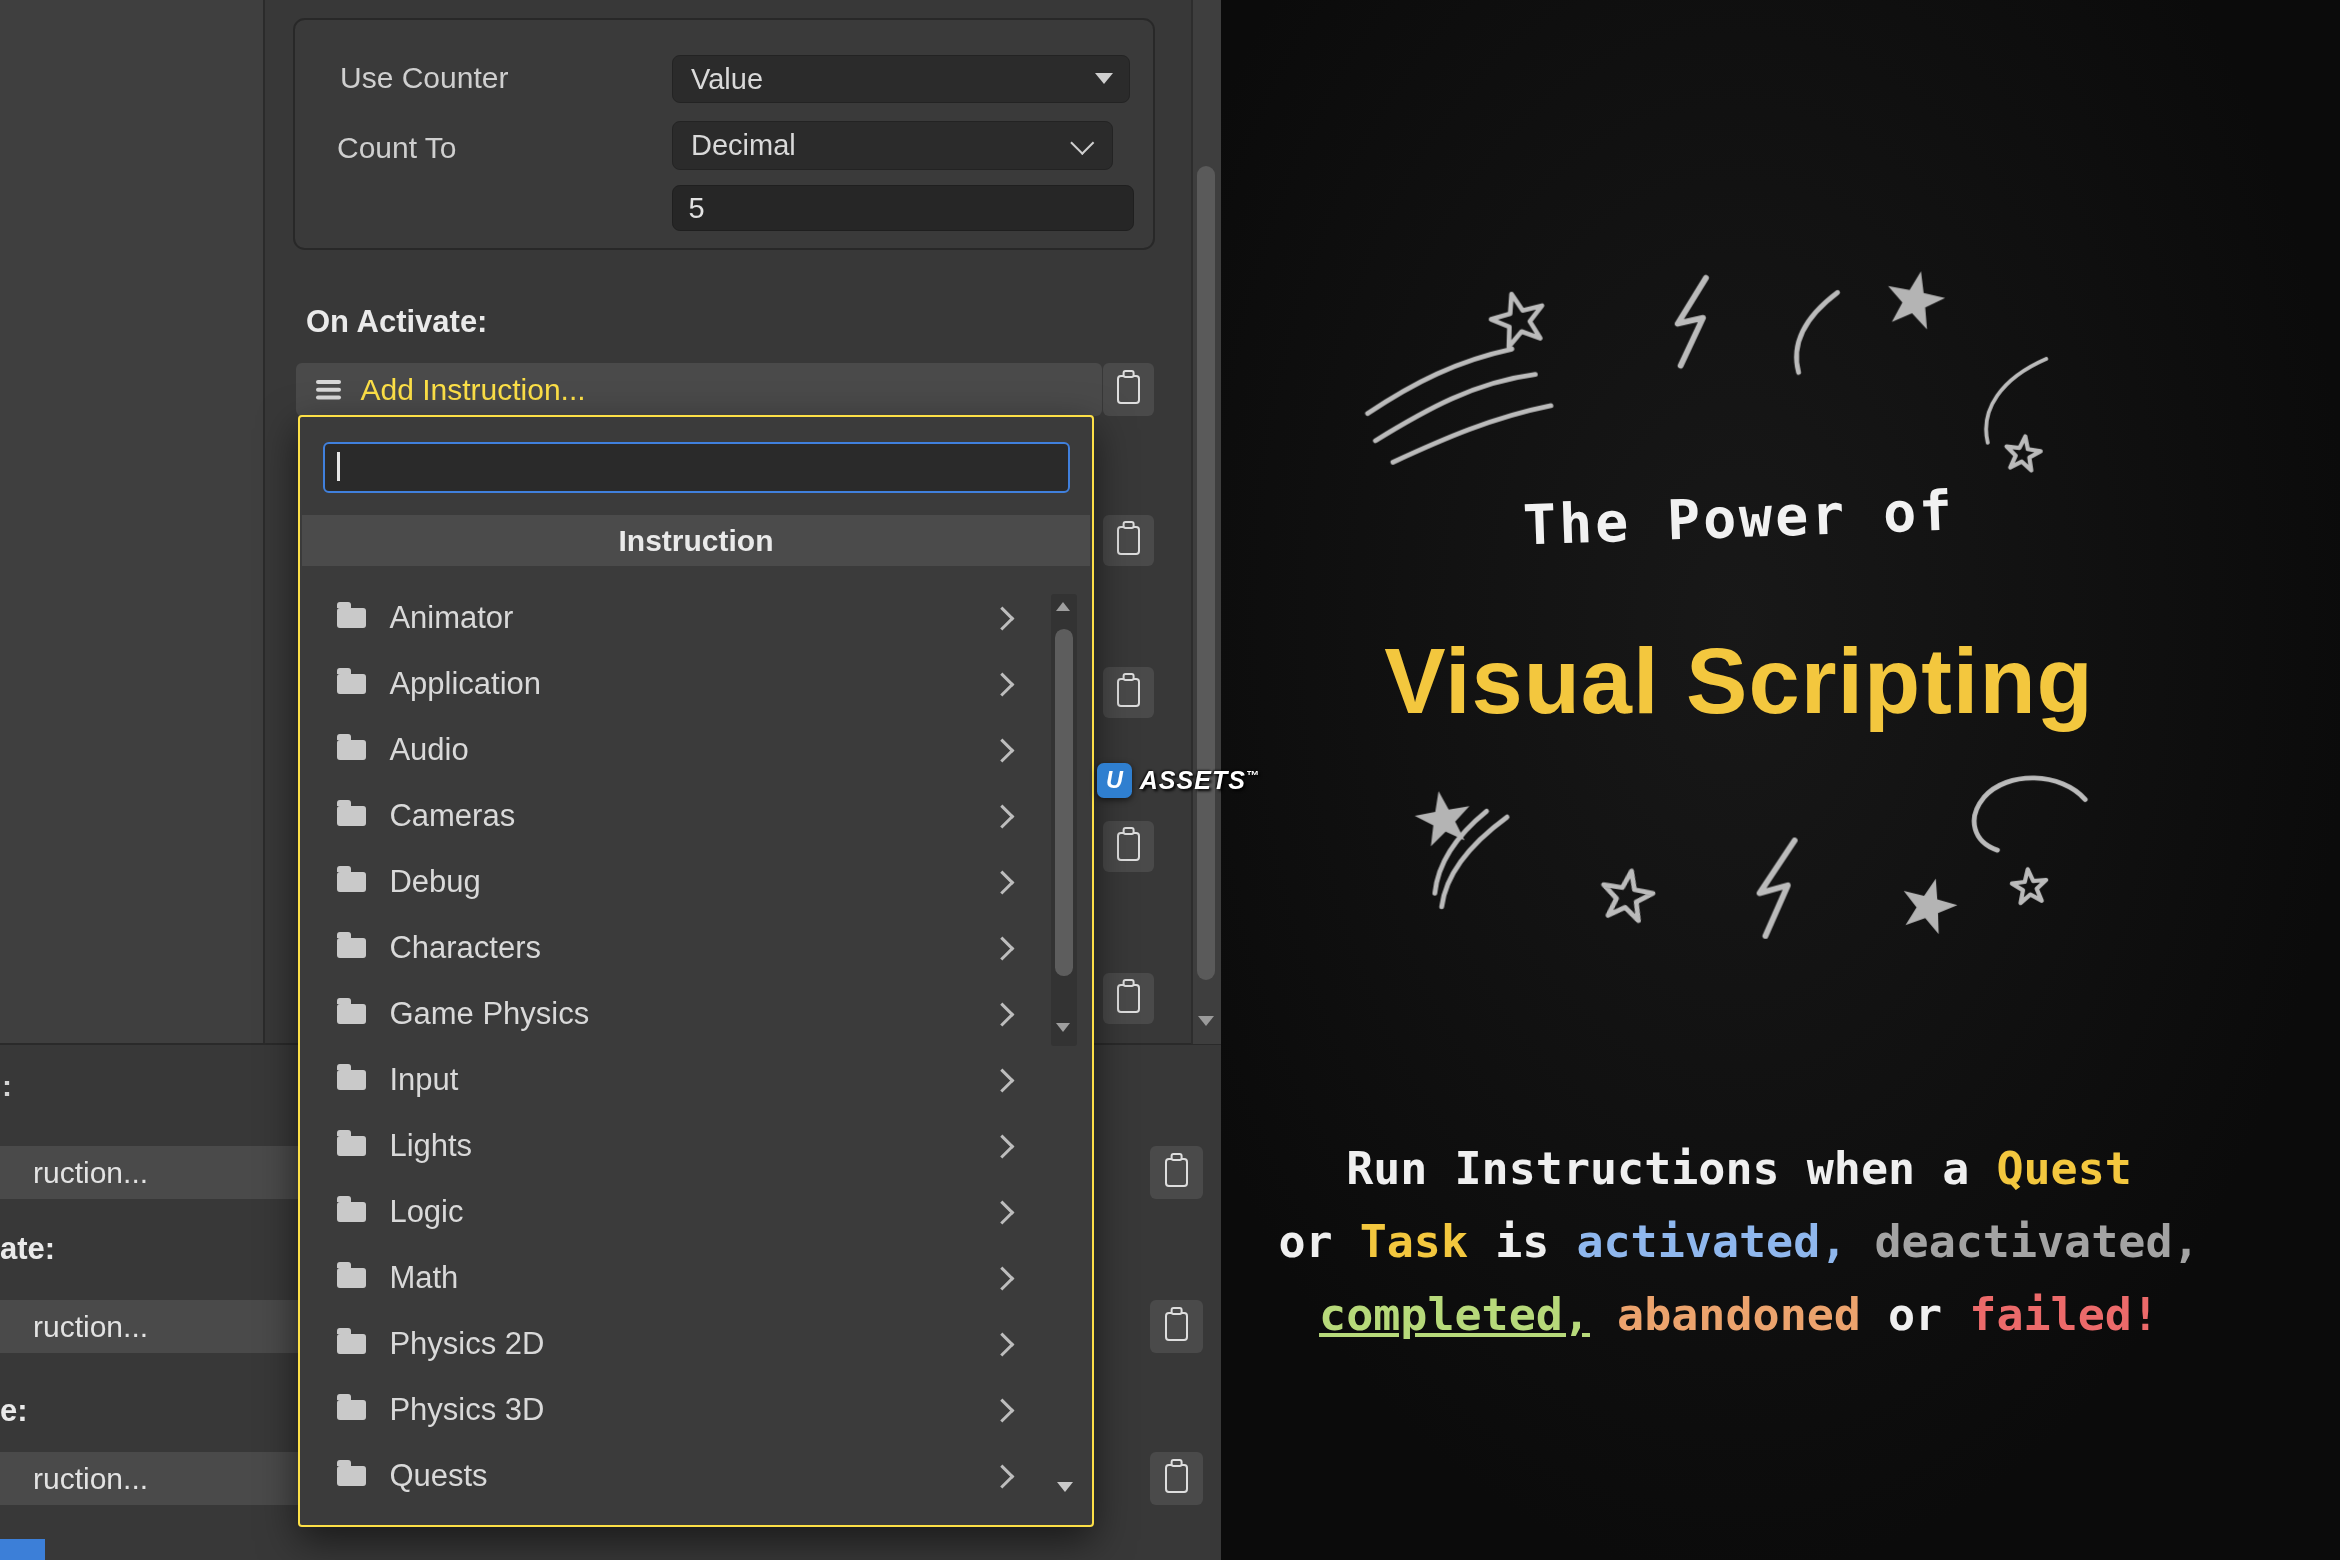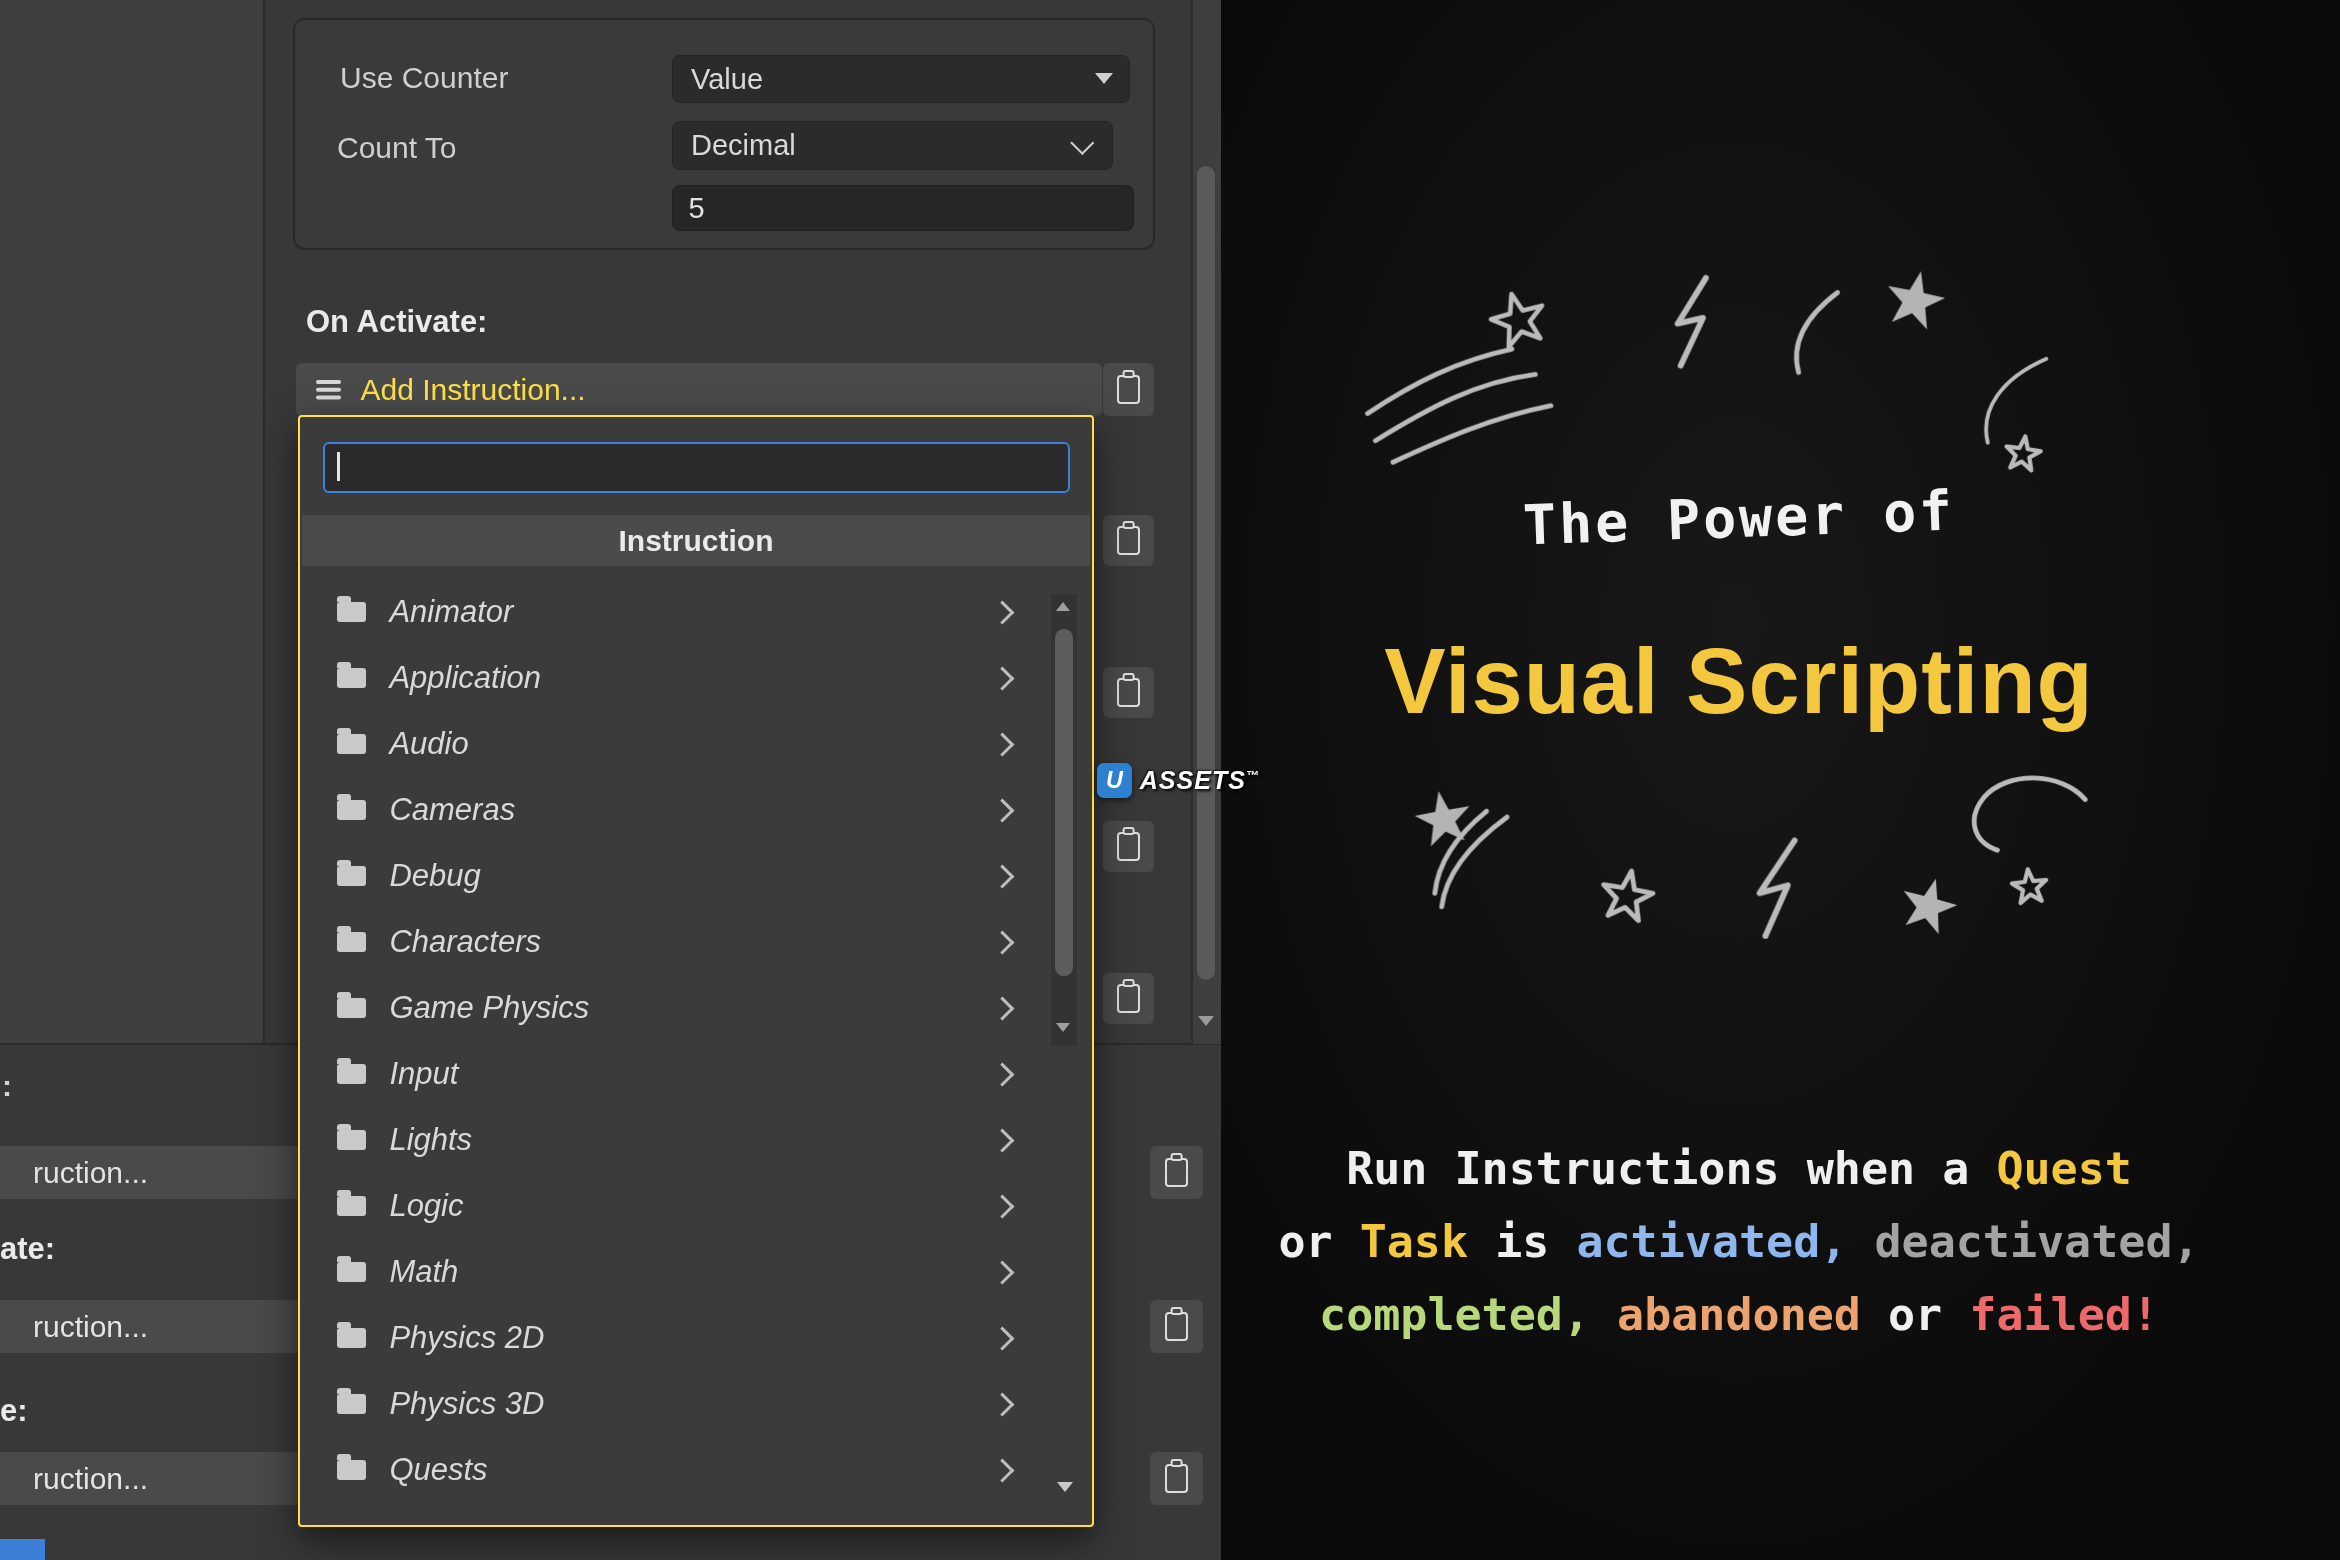--- a/index.html
+++ b/index.html
@@ -59,21 +59,21 @@
 
   
   .dropdown{position:absolute;left:298px;top:415px;width:796px;height:1112px;background:#3b3b3b;
             border:2px solid #fde047;border-radius:3.9px;box-shadow:0 13.7px 39px rgba(0,0,0,.55);
             z-index:10;box-sizing:border-box;}
   .search-box{position:absolute;left:23.4px;top:25px;width:747px;height:51px;background:#2a2a2a;
               border:2.9px solid #4080dd;border-radius:5.9px;box-sizing:border-box;}
   .caret{position:absolute;left:11.7px;top:7.8px;width:2.9px;height:29px;background:#e6e6e6;}
   .dd-header{position:absolute;left:2px;top:98px;width:788px;height:51px;background:#4b4b4b;
              display:flex;align-items:center;justify-content:center;font-size:30px;color:#eaeaea;font-weight:600;}
-  .dd-list{position:absolute;left:0;top:162px;width:648px;font-style:italic;}
+  .dd-list{position:absolute;left:0;top:168px;width:648px;}
   .dd-item{position:relative;height:66px;display:flex;align-items:center;padding-left:37px;box-sizing:border-box;}
   .folder{position:relative;width:29px;height:20.5px;background:#c9c9c9;border-radius:2.9px;flex:0 0 auto;}
   .folder::before{content:"";position:absolute;left:0;top:-5.9px;width:13.7px;height:5.9px;background:#c9c9c9;
                   border-radius:2.9px 2.9px 0 0;}
   .dd-item-label{margin-left:23.4px;font-size:31px;color:#d9d9d9;}
   .chev-right{position:absolute;left:694px;top:25px;width:13.7px;height:13.7px;
               border-top:3.9px solid #bdbdbd;border-right:3.9px solid #bdbdbd;transform:rotate(45deg);}
 
   .dd-scroll{position:absolute;left:751px;top:177px;width:26px;height:452px;background:#333333;border-radius:2.9px;}
   .dd-scroll-up{position:absolute;left:4.9px;top:7.8px;width:0;height:0;
@@ -306,19 +306,19 @@
         <path d="M886,820 C862,792 806,790 782,818 C764,840 772,864 796,872"></path>
       </g>
     </svg>
 
     <div class="promo-inner">
       <div class="tagline chalk">The Power of</div>
       <div class="title" style="color: rgb(243, 199, 62);">Visual Scripting</div>
       <div class="desc chalk">
         <div><span style="color: rgb(239, 239, 239);">Run Instructions when a </span><span style="color: rgb(243, 199, 62);">Quest</span></div>
         <div><span style="color: rgb(239, 239, 239);">or </span><span style="color: rgb(243, 199, 62);">Task</span><span style="color: rgb(239, 239, 239);"> is </span><span style="color: rgb(143, 183, 237);">activated,</span><span style="color: rgb(163, 163, 163);"> deactivated,</span></div>
-        <div><span style="color: rgb(183, 217, 122);">completed,</span><span style="color: rgb(236, 163, 109);"> abandoned</span><span style="color: rgb(239, 239, 239);"> or </span><span style="color: rgb(236, 106, 106);">failed!</span></div>
+        <div><span style="color: rgb(183, 217, 122); text-decoration: underline;">completed,</span><span style="color: rgb(236, 163, 109);"> abandoned</span><span style="color: rgb(239, 239, 239);"> or </span><span style="color: rgb(236, 106, 106);">failed!</span></div>
       </div>
     </div>
   </div>
 
 </div>
 
 
 </body></html>

